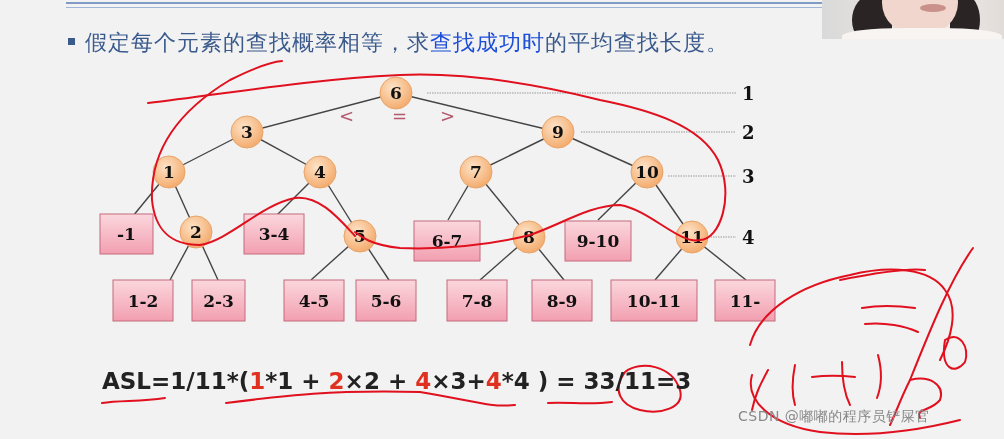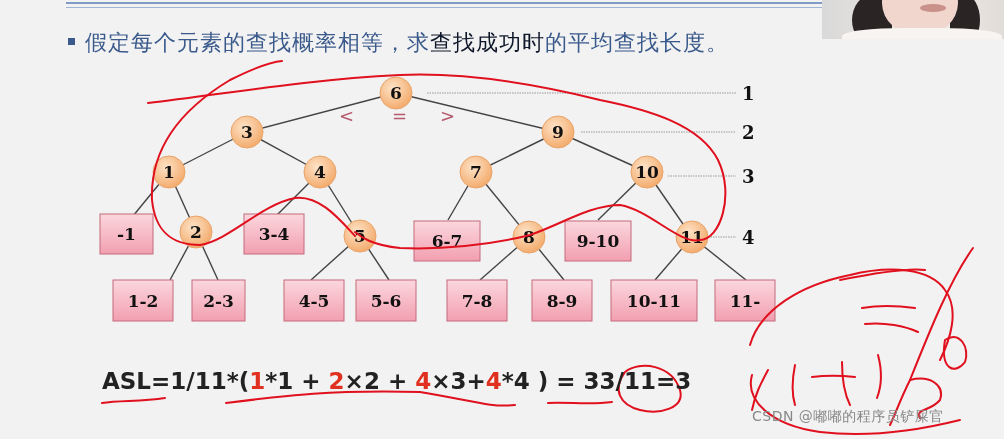--- a/index.html
+++ b/index.html
@@ -2,35 +2,35 @@
 <html><head>
 <meta charset="utf-8">
 <style>
   html, body { margin:0; padding:0; }
   body { width:1004px; height:439px; background:#f2f2f2; position:relative; overflow:hidden;
          font-family:"DejaVu Sans", sans-serif; }
   .topline1 { position:absolute; left:66px; top:2px; width:760px; height:2px; background:#7f9bc6; }
   .topline2 { position:absolute; left:66px; top:7px; width:760px; height:1px; background:#9fb5d8; }
   .title { position:absolute; left:68px; top:28px; font-size:22px; color:#3b5a8c; white-space:nowrap; letter-spacing:1px; }
   .title .bullet { display:inline-block; width:7px; height:7px; background:#3b5a8c; margin-right:10px; vertical-align:middle; position:relative; top:-3px; }
-  .title .hl { color:#0f172a; }
+  .title .hl { color:#1d4ed8; }
   .webcam { position:absolute; left:822px; top:0; width:182px; height:39px; background:linear-gradient(90deg,#d9d9d9,#e8e4e0 40%,#f3ecea 60%,#e0dcd8); overflow:hidden; }
   .webcam .hair-l { position:absolute; left:30px; top:-5px; width:40px; height:50px; background:#2a2424; border-radius:50% 0 0 50%; }
   .webcam .hair-r { position:absolute; left:128px; top:-5px; width:30px; height:50px; background:#2a2424; border-radius:0 50% 50% 0; }
   .webcam .face { position:absolute; left:60px; top:-30px; width:76px; height:66px; background:#f1d6cd; border-radius:50%; }
   .webcam .mouth { position:absolute; left:98px; top:4px; width:26px; height:8px; background:#c9918a; border-radius:50%; }
   .webcam .shirt { position:absolute; left:20px; top:28px; width:160px; height:20px; background:#f7f4f2; border-radius:40% 40% 0 0; }
   svg.tree { position:absolute; left:0; top:0; }
   .node-text { font-family:"DejaVu Serif", serif; font-weight:bold; font-size:17px; fill:#111; }
   .leaf-text { font-family:"DejaVu Serif", serif; font-weight:bold; font-size:17px; fill:#111; }
   .lvl-text { font-family:"DejaVu Serif", serif; font-weight:bold; font-size:18px; fill:#111; }
   .cmp { font-family:"DejaVu Sans", sans-serif; font-size:18px; fill:#b55a6e; }
   .formula { position:absolute; left:102px; top:368px; font-size:23px; color:#222; white-space:nowrap; font-family:"DejaVu Sans", sans-serif;font-weight:bold; }
   .formula .red { color:#e0301f; }
-  .watermark { position:absolute; left:738px; top:408px; font-size:14px; color:#888; white-space:nowrap; letter-spacing:0.5px;margin-left:14px; }
+  .watermark { position:absolute; left:738px; top:408px; font-size:14px; color:#888; white-space:nowrap; letter-spacing:0.5px; }
 </style>
 </head>
 <body>
 
 <div class="topline1"></div>
 <div class="topline2"></div>
 
 <div class="title">
   <span class="bullet"></span><span>假定每个元素的查找概率相等，求</span><span class="hl">查找成功时</span><span>的平均查找长度。</span>
 </div>

